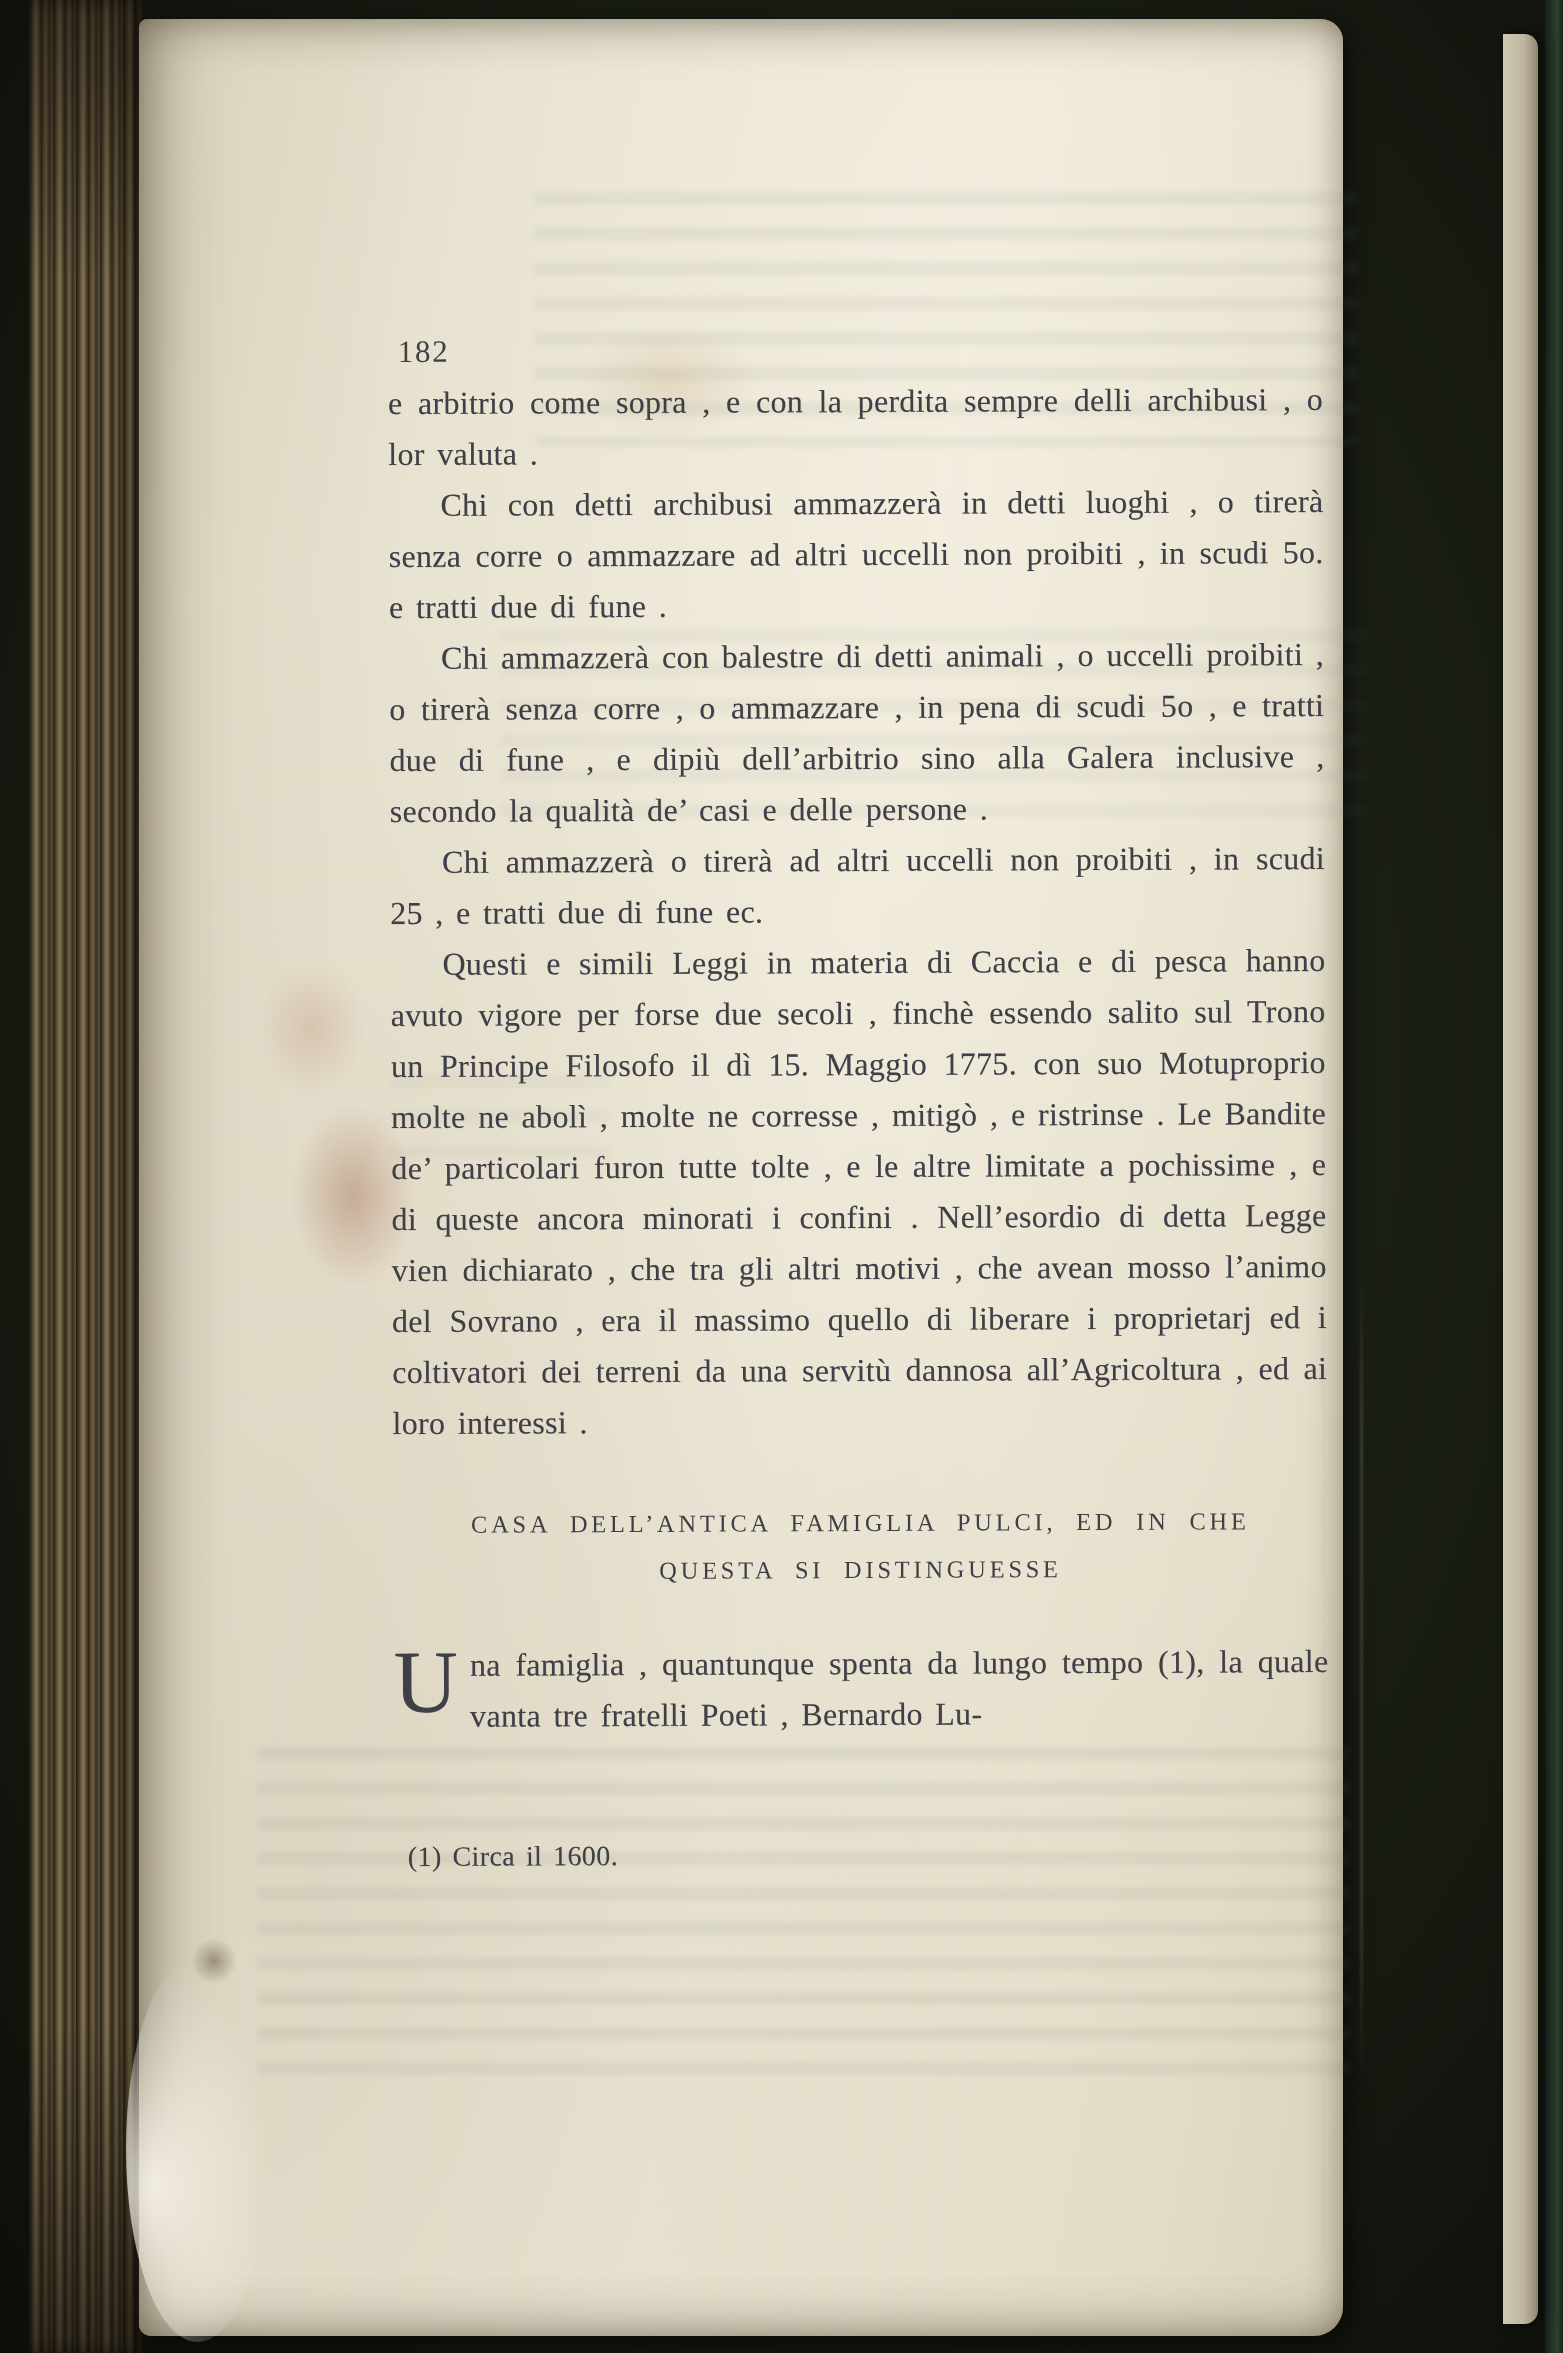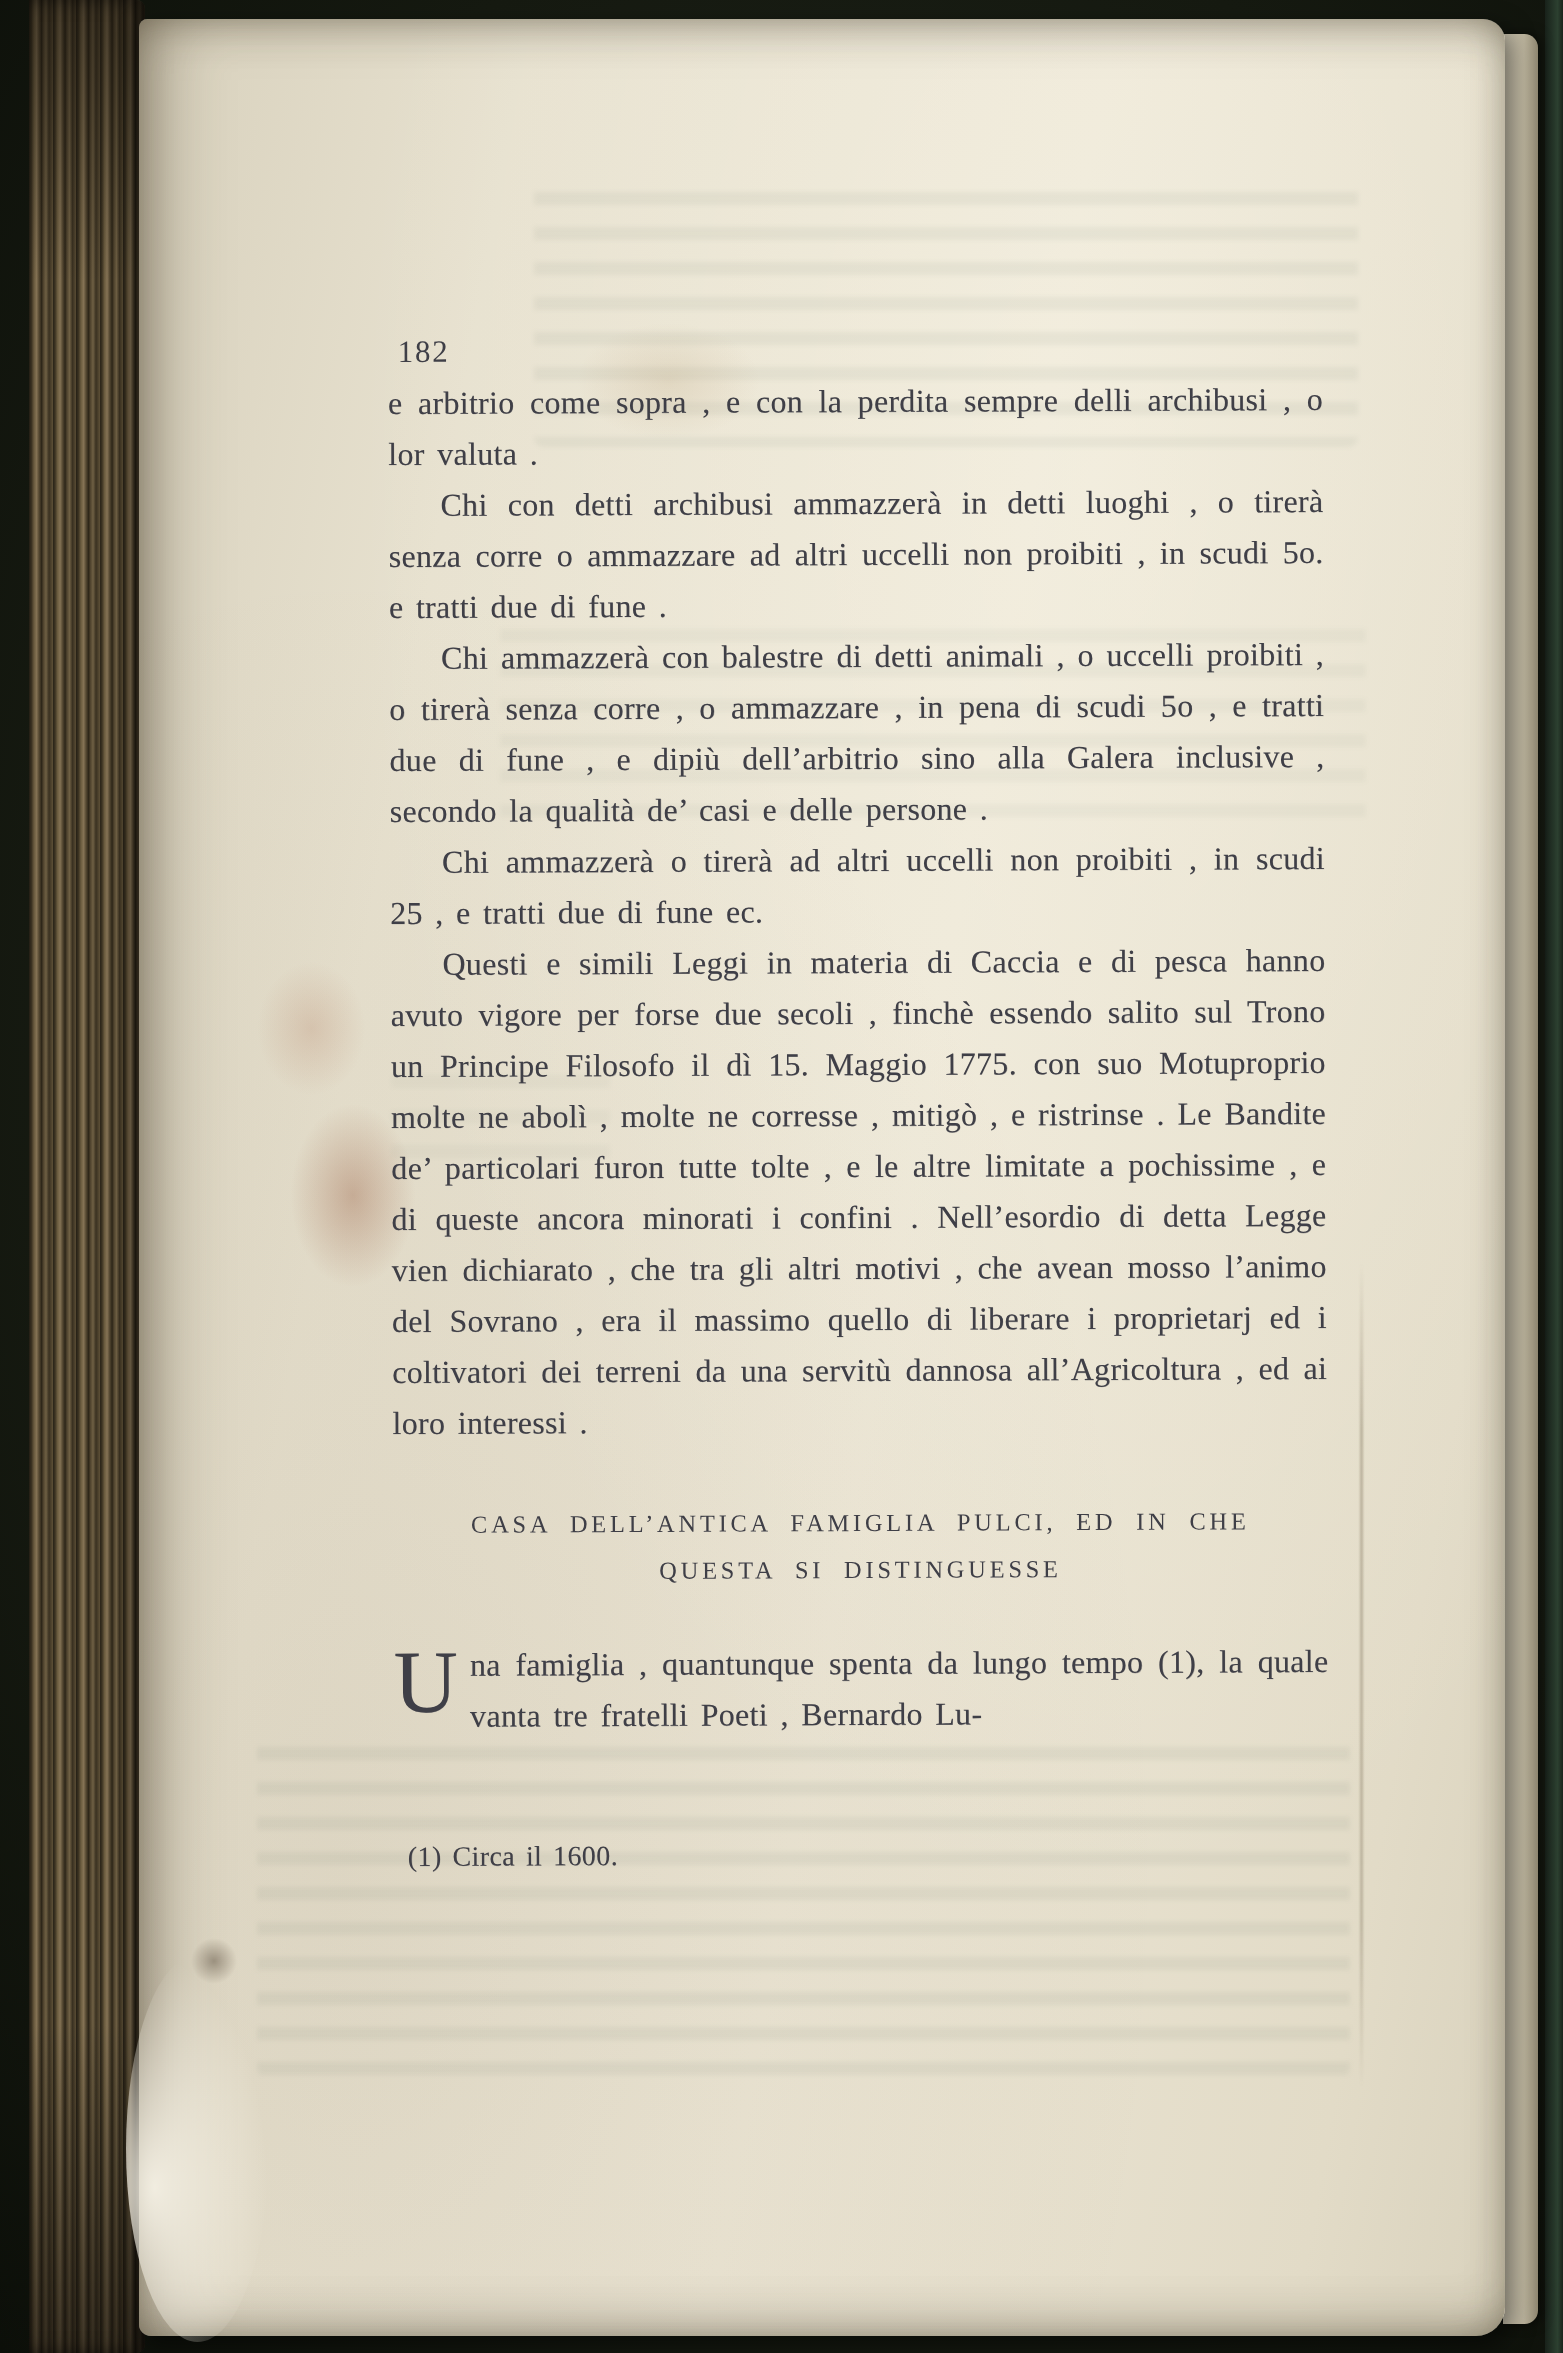--- a/index.html
+++ b/index.html
@@ -38,21 +38,21 @@
         #574a33 10px, #2c2518 12.6px, #4e422d 14.3px, #6f6044 17px,
         #3a3121 20px, #594c34 23.5px);
     border-radius: 0 8.4px 8.4px 0;
     box-shadow: inset -11.8px 0 18.5px rgba(0,0,0,0.5);
   }
 
   
   .book-page {
     position: absolute;
     left: 139px; top: 18.5px;
-    width: 1366px; height: 2317px;
+    width: 1204px; height: 2317px;
     background:
       radial-gradient(ellipse at 70% 20%, rgba(255,252,240,0.35), rgba(0,0,0,0) 55%),
       radial-gradient(ellipse at 15% 80%, rgba(120,100,70,0.10), rgba(0,0,0,0) 50%),
       linear-gradient(100deg, #d8d1bd 0%, var(--paper, #e7e1cf) 22%, #ece6d5 55%, #e2dbc7 88%, #d9d2bd 100%);
     border-radius: 8.4px 22px 29px 11.8px;
     box-shadow:
       inset 39px 0 76px -30px rgba(70,58,38,0.55),
       inset -15px 0 42px -20px rgba(90,80,55,0.35),
       inset 0 20px 50px -25px rgba(60,52,34,0.45),
       inset 0 -25px 59px -29px rgba(60,52,34,0.40),

